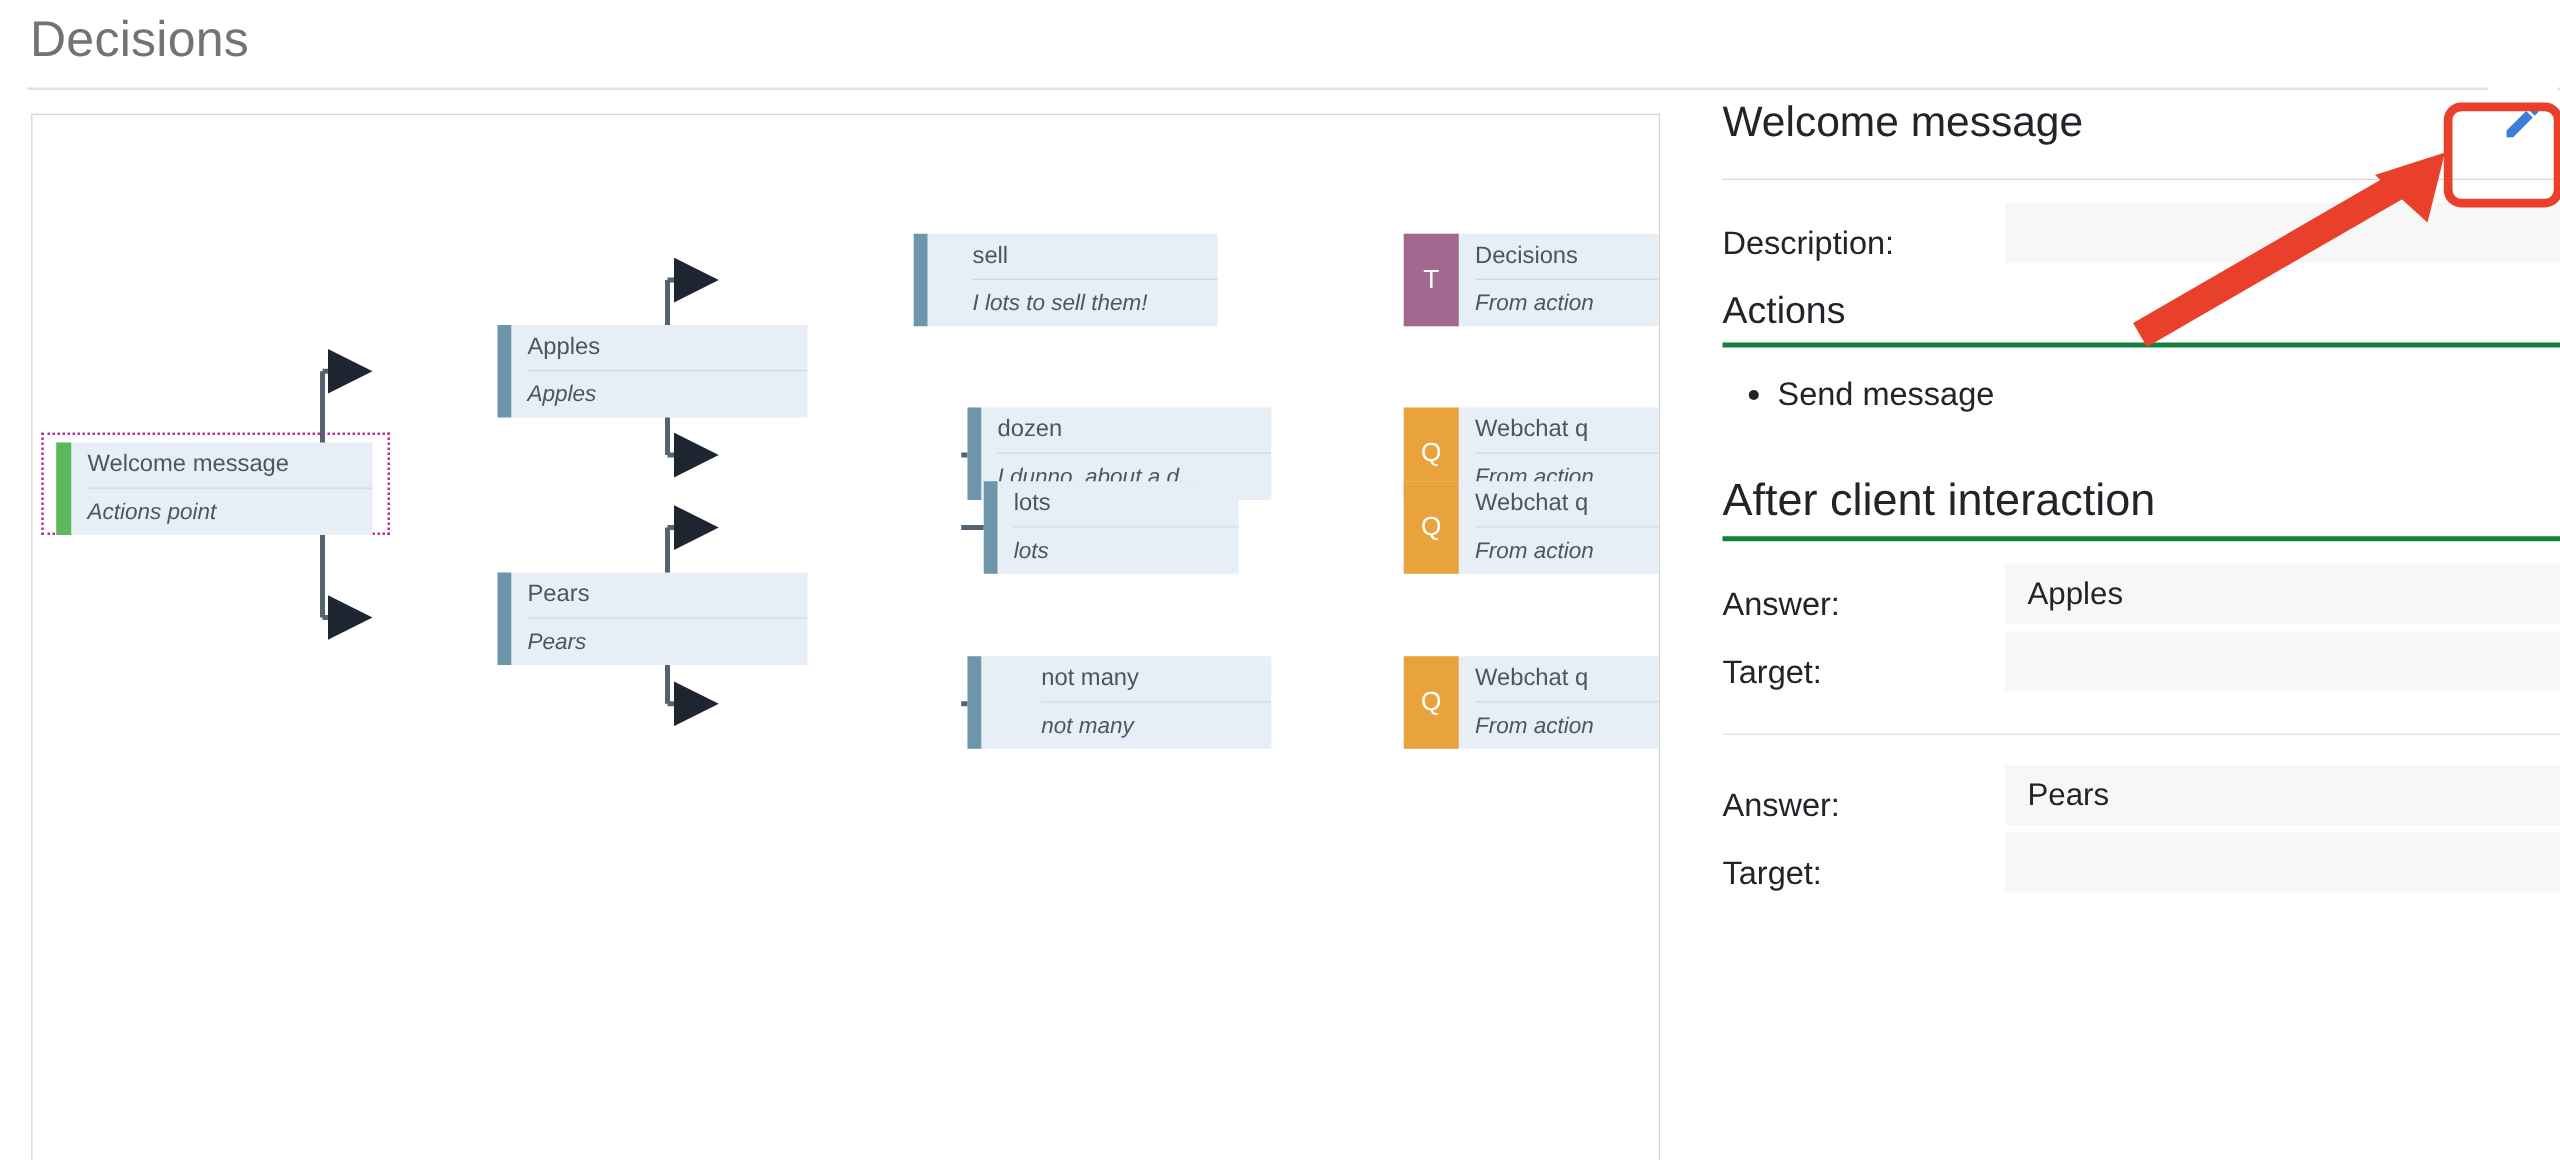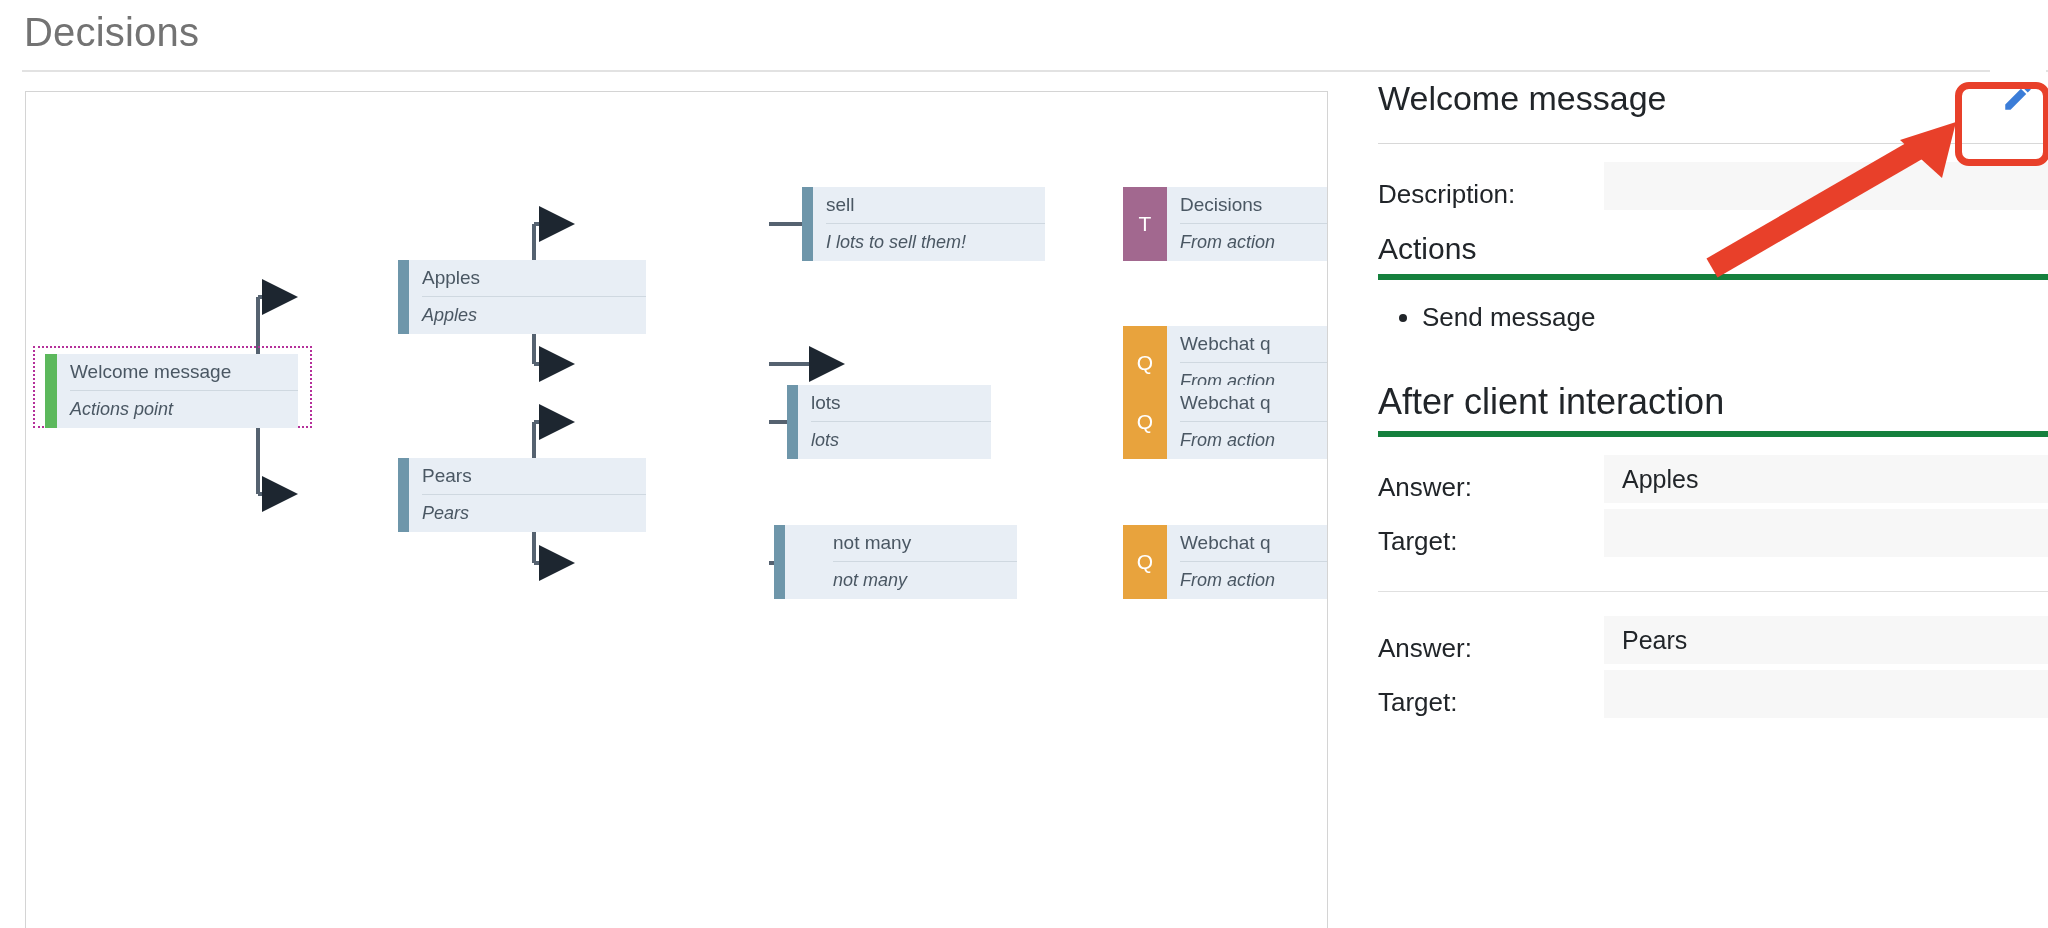--- a/index.html
+++ b/index.html
@@ -157,21 +157,21 @@
     display: flex; align-items: center;
     padding-left: 18px;
     font-size: 25px;
     color: #212529;
   }
 
   .section-head {
     font-size: 30px;
     color: #212529;
     padding-bottom: 8px;
-    border-bottom: 6px solid #15803d;
+    border-bottom: 4px solid #15803d;
     font-weight: 400;
   }
   .section-head.big { font-size: 36px; }
   #actions-section { margin-top: 22px; }
   #actions-list {
     margin: 22px 0 0 44px;
     font-size: 26px;
     color: #212529;
   }
   #actions-list li { margin-bottom: 6px; }
@@ -244,28 +244,35 @@
     </div>
 
     <div class="node" style="left:372px; top:366px; width:248px;">
       <div class="bar"></div>
       <div class="body">
         <div class="n-title">Pears</div>
         <div class="n-sub">Pears</div>
       </div>
     </div>
 
-    <div class="node" style="left:776px; top:95px; width:243px;">
+    <div class="node" style="left:705px; top:95px; width:243px;gap:23px;">
       <div class="bar"></div>
       <div class="body">
         <div class="n-title">sell</div>
         <div class="n-sub">I lots to sell them!</div>
       </div>
     </div>
 
+    <div class="node" style="left:748px; top:234px; width:243px;">
+      <div class="bar"></div>
+      <div class="body">
+        <div class="n-title">dozen</div>
+        <div class="n-sub">I dunno, about a d...</div>
+      </div>
+    </div>
 
     <div class="node" style="left:761px; top:293px; width:204px;">
       <div class="bar"></div>
       <div class="body">
         <div class="n-title">lots</div>
         <div class="n-sub">lots</div>
       </div>
     </div>
 
     <div class="node" style="left:748px; top:433px; width:243px;gap:35px;">

